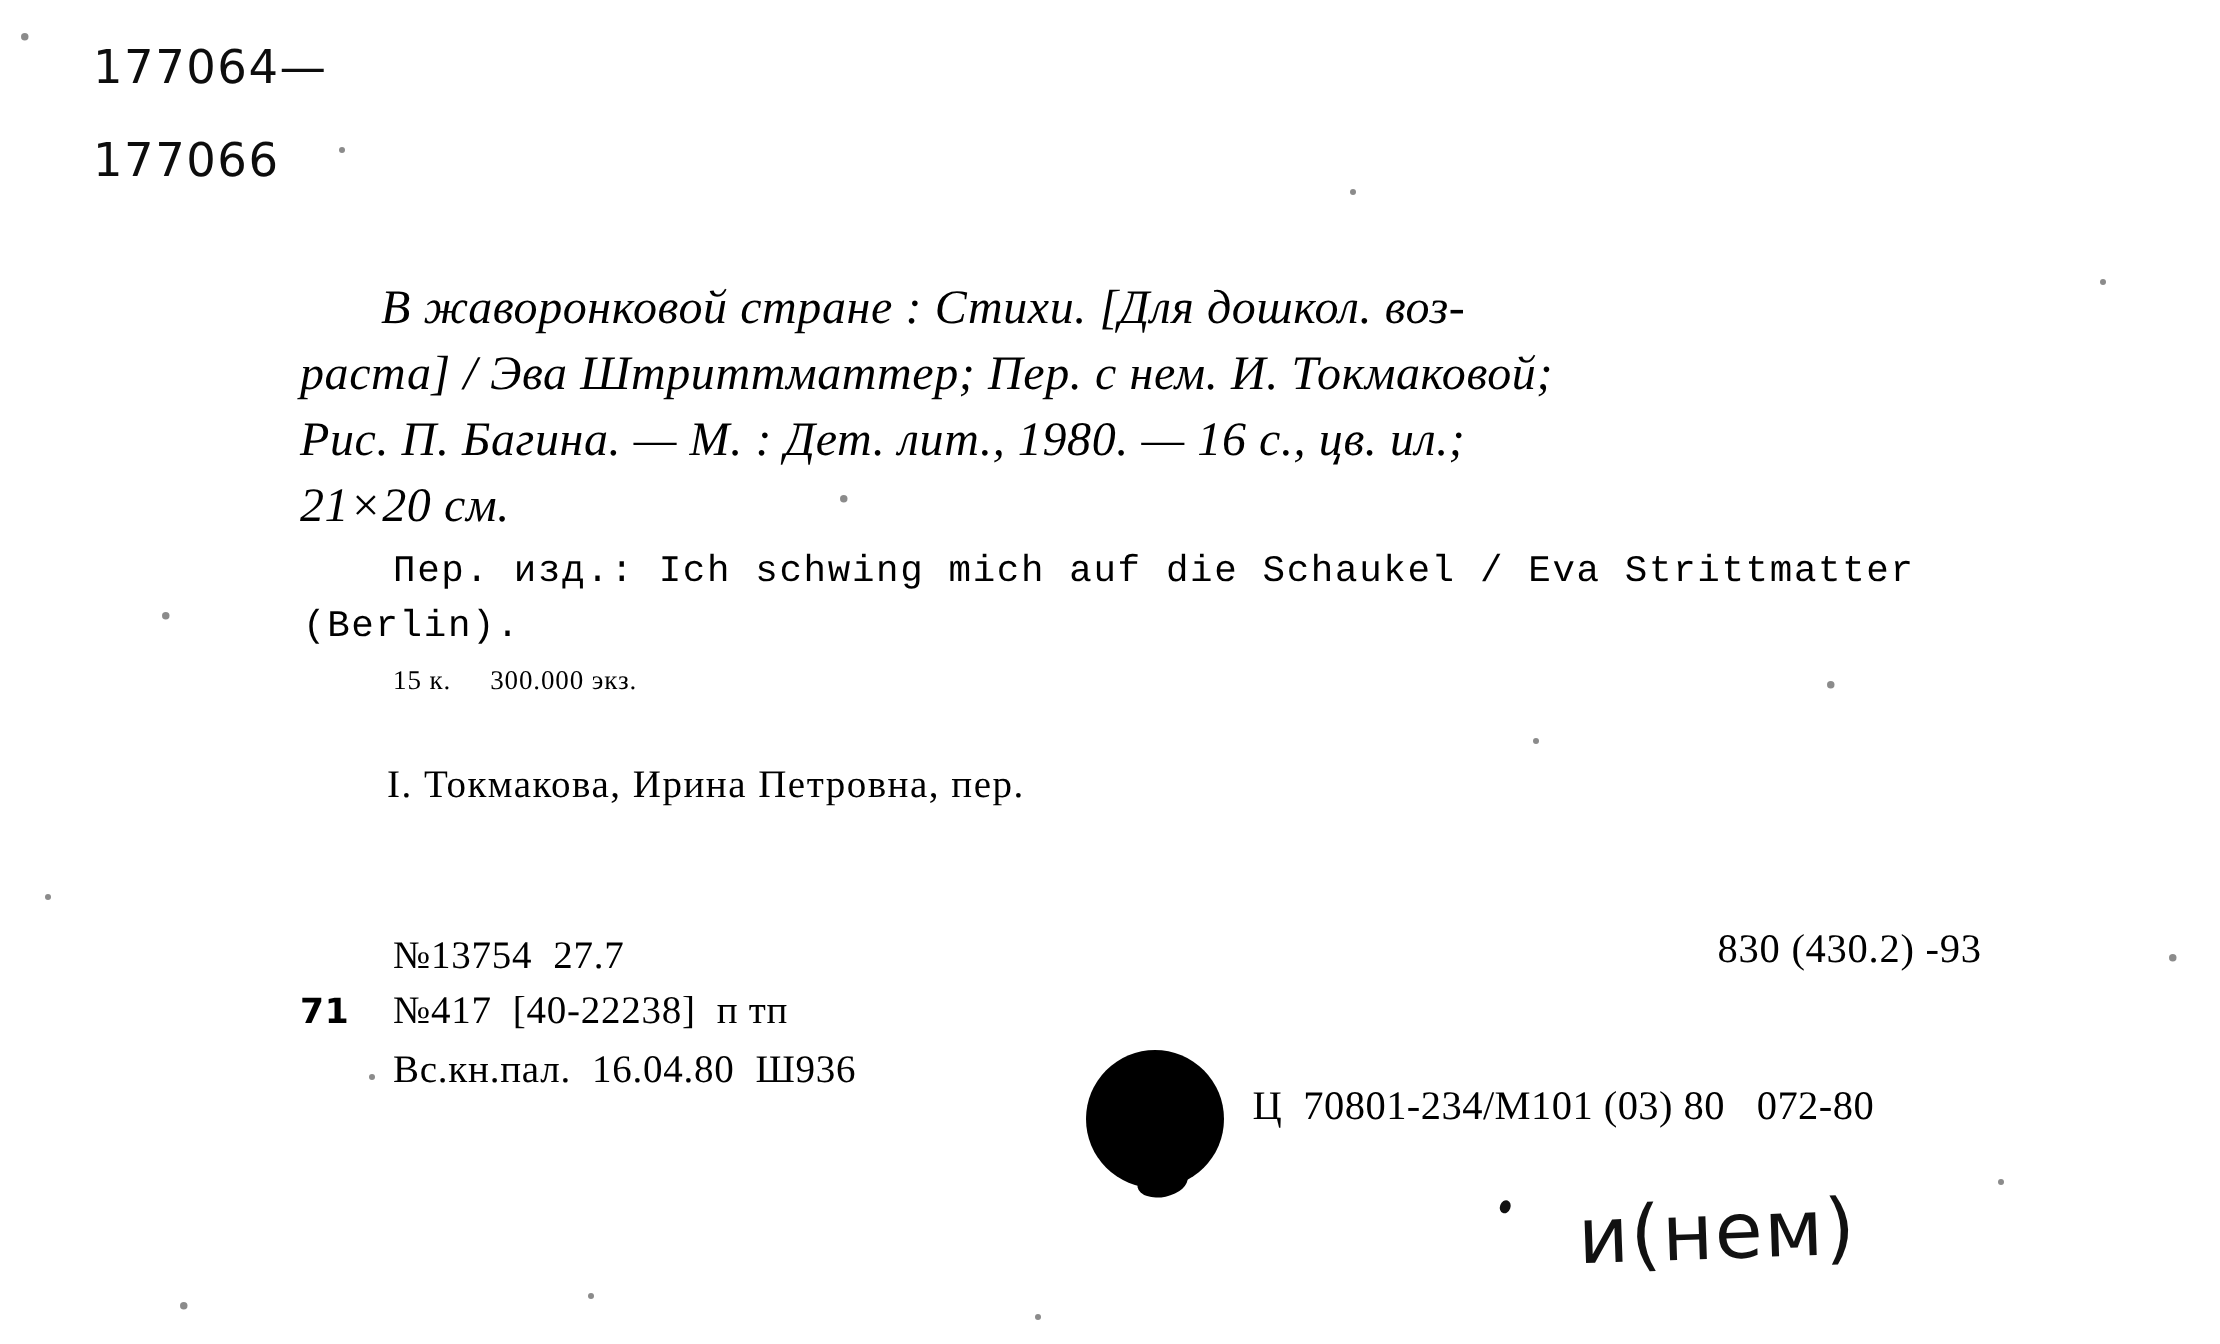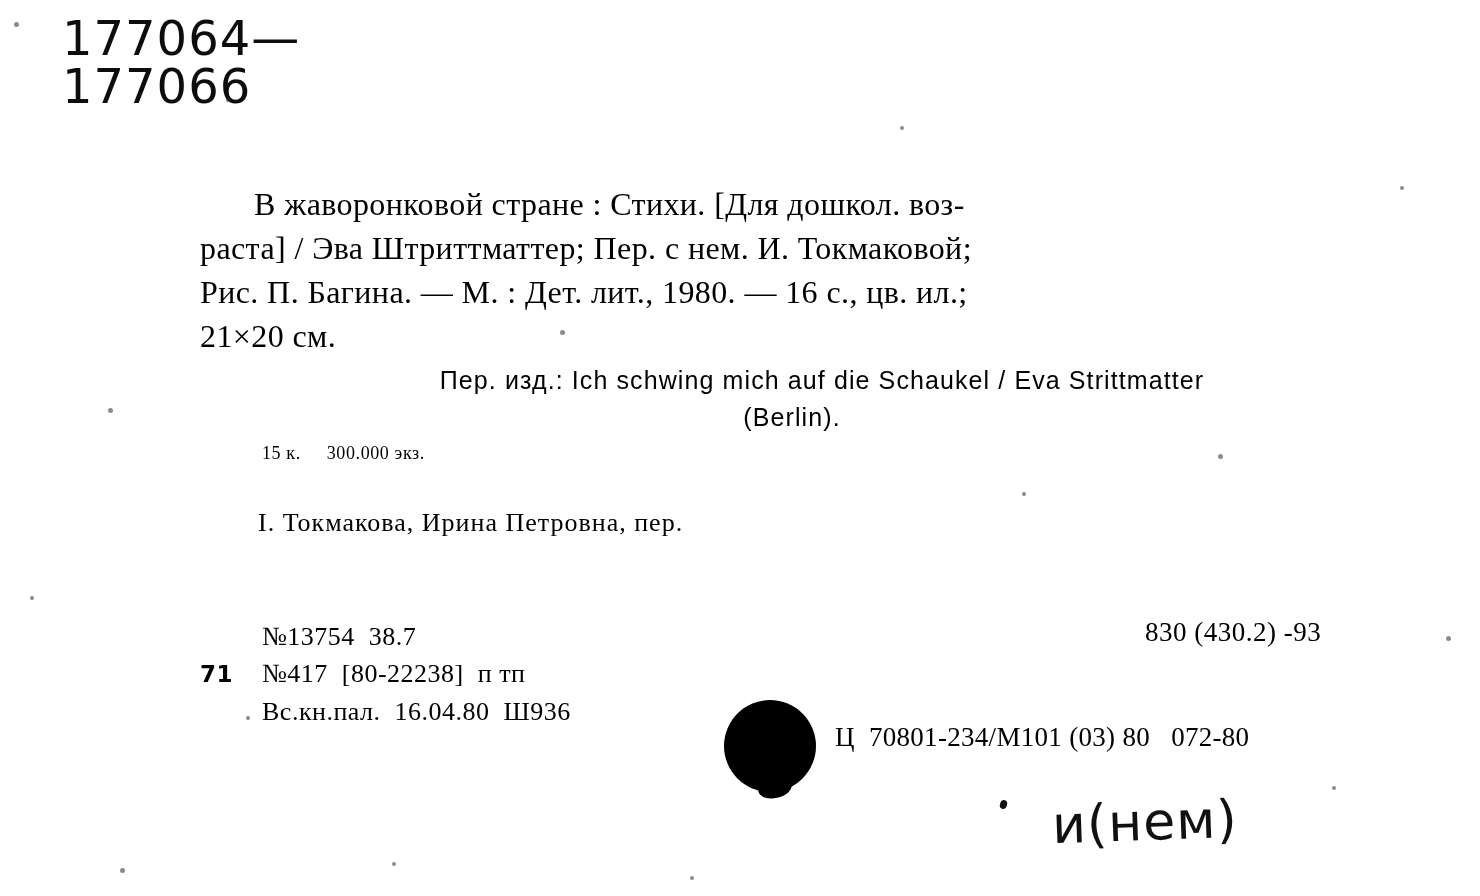--- a/index.html
+++ b/index.html
@@ -28,22 +28,22 @@
     position: absolute;
     inset: 0;
   }
 
   
   .callnum {
     position: absolute;
     left: 62px;
     top: 14px;
     font-family: "DejaVu Sans", sans-serif;
-    font-size: 48px;
-    line-height: 48px;
+    font-size: 31px;
+    line-height: 62px;
     letter-spacing: 1px;
     color: #0d0d0d;
     white-space: pre;
   }
 
   
   .author {
     position: absolute;
     left: 202px;
     top: 136px;
@@ -55,33 +55,33 @@
 
   .title-block {
     position: absolute;
     left: 200px;
     top: 182px;
     width: 1180px;
     font-family: "Liberation Serif", serif;
     font-size: 32px;
     line-height: 44px;
     letter-spacing: .4px;
+    font-style: italic;
   }
   .title-block .l1 { text-indent: 54px; }
 
   .orig-block {
     position: absolute;
     left: 202px;
     top: 362px;
     width: 1180px;
-    font-family: Liberation Sans, sans-serif;
+    font-family: Liberation Mono, monospace;
     font-size: 25px;
     line-height: 37px;
     letter-spacing: 1.1px;
-    text-align: center;
   }
   .orig-block .l1 { text-indent: 60px; }
 
   .price {
     position: absolute;
     left: 262px;
     top: 443px;
     font-family: "Liberation Serif", serif;
     font-size: 18px;
     letter-spacing: .6px;
@@ -201,22 +201,22 @@
     <div>(Berlin).</div>
   </div>
 
   <div class="price"><span>15 к.</span><span class="gap"></span><span>300.000 экз.</span></div>
 
   <div class="added-entry">I. Токмакова, Ирина Петровна, пер.</div>
 
   <div class="udc">830 (430.2) -93</div>
 
   <div class="ctrl">
-    <div class="row"><span class="lead blank"></span><span>№13754  38.7</span></div>
-    <div class="row"><span class="lead">71</span><span>№417  [80-22238]  п тп</span></div>
+    <div class="row"><span class="lead blank"></span><span>№13754  27.7</span></div>
+    <div class="row"><span class="lead">71</span><span>№417  [40-22238]  п тп</span></div>
     <div class="row"><span class="lead blank"></span><span>Вс.кн.пал.  16.04.80  Ш936</span></div>
   </div>
 
   <div class="blot"></div>
 
   <div class="imprint-line">Ц  70801-234/М101 (03) 80   072-80</div>
 
   <div class="hand-dot"></div>
   <div class="hand-note">и(нем)</div>
 

